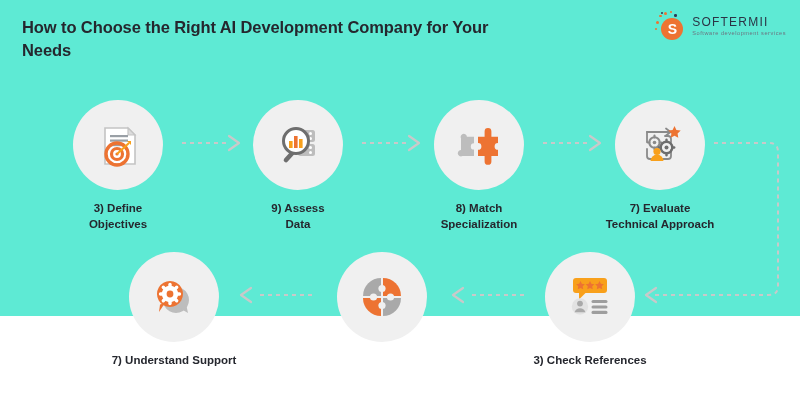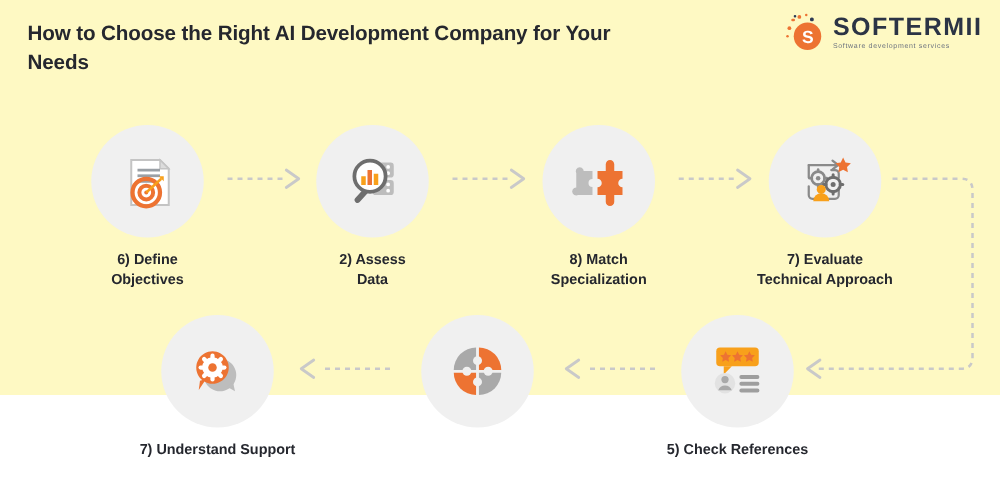--- a/index.html
+++ b/index.html
@@ -2,21 +2,21 @@
 <html><head>
 <meta charset="utf-8">
 <style>
   * { margin:0; padding:0; box-sizing:border-box; }
   html, body {
     width:800px; height:400px;
     background:#ffffff;
     font-family:"Liberation Sans", sans-serif;
     overflow:hidden;
   }
-  #canvas { position:relative; width:800px; height:316px; background:#fef9c3; }
+  #canvas { position:relative; width:800px; height:316px; background:#5eead4; }
 
   
   .title {
     position:absolute; left:22px; top:16px; width:470px;
     font-size:16.5px; font-weight:bold; line-height:1.42;
     color:#25272e; letter-spacing:-0.1px;
   }
 
   .logo { position:absolute; right:14px; top:10px; height:32px;
           display:flex; align-items:center; gap:7px; }
@@ -31,21 +31,21 @@
   .dot { position:absolute; border-radius:50%; background:#ED7332; }
   .d1{left:1px; top:10px; width:3px; height:3px;}
   .d2{left:4px; top:4px; width:2.4px; height:2.4px;}
   .d3{left:9px; top:1px; width:3px; height:3px;}
   .d4{left:15px; top:0px; width:2px; height:2px;}
   .d5{left:0px; top:17px; width:2px; height:2px;}
   .d6{left:19px; top:3px; width:2.6px; height:2.6px; background:#2e3b55;}
   .d7{left:6px; top:1px; width:1.8px; height:1.8px; background:#2e3b55;}
   .logo-text { display:flex; flex-direction:column; justify-content:center; }
   .logo-name {
-    font-size:20px; font-weight:bold; color:#2b3445;
+    font-size:12px; font-weight:normal; color:#2b3445;
     letter-spacing:1.2px; line-height:1.05;
   }
   .logo-tag {
     font-size:5.6px; color:#6c737f; letter-spacing:0.55px;
     margin-top:2px; line-height:1;
   }
 
   
   .node { position:absolute; width:150px; text-align:center; }
   .bubble {
@@ -143,21 +143,21 @@
         <rect x="18" y="20.5" width="18" height="2.2" fill="#9AA0A6"></rect>
         <rect x="18" y="25" width="13" height="2.2" fill="#9AA0A6"></rect>
         <circle cx="25" cy="35" r="11" fill="none" stroke="#ED7332" stroke-width="3.4"></circle>
         <circle cx="25" cy="35" r="5.5" fill="none" stroke="#ED7332" stroke-width="3.2"></circle>
         <circle cx="25" cy="35" r="1.6" fill="#ED7332"></circle>
         <line x1="25" y1="35" x2="37" y2="24" stroke="#F8A01B" stroke-width="2"></line>
         <path d="M35 22 L39 22 L39 26 Z" fill="#F8A01B"></path>
       </svg>
       </span>
     </div>
-    <div class="node-label">6) Define
+    <div class="node-label">3) Define
 Objectives</div>
   </div>
 
   <div class="node" style="left:223px; top:100px;">
     <div class="bubble">
       <span>
       <svg width="52" height="52" viewBox="0 0 52 52">
         <rect x="26" y="11" width="17" height="12" rx="2.5" fill="#BDBDBD"></rect>
         <circle cx="38.5" cy="14.5" r="1.5" fill="#ffffff"></circle>
         <circle cx="38.5" cy="19.5" r="1.5" fill="#ffffff"></circle>
@@ -165,21 +165,21 @@
         <circle cx="38.5" cy="28.5" r="1.5" fill="#ffffff"></circle>
         <circle cx="38.5" cy="33.5" r="1.5" fill="#ffffff"></circle>
         <line x1="24" y1="30" x2="14" y2="41" stroke="#6E6E6E" stroke-width="4.6" stroke-linecap="round"></line>
         <circle cx="24" cy="22" r="12.5" fill="#ffffff" stroke="#6E6E6E" stroke-width="3"></circle>
         <rect x="17" y="22" width="3.6" height="7" fill="#F8A01B"></rect>
         <rect x="22" y="17" width="3.6" height="12" fill="#ED7332"></rect>
         <rect x="27" y="20" width="3.6" height="9" fill="#F8A01B"></rect>
       </svg>
       </span>
     </div>
-    <div class="node-label">2) Assess
+    <div class="node-label">9) Assess
 Data</div>
   </div>
 
   <div class="node" style="left:404px; top:100px;">
     <div class="bubble">
       <span>
       <svg width="52" height="52" viewBox="0 0 52 52">
         <path d="M8 18 h6 a3.2 3.2 0 1 1 0 -0.1 h0 v-0.1 h7 v6.4 a3.2 3.2 0 1 0 0 6.4 v6.4 h-13 v-6 a3.2 3.2 0 1 1 -0.1 0 h0.1 z" fill="#BDBDBD"></path>
         <path d="M25 17.8 h6.6 v-5.4 a3.4 3.4 0 1 1 6.8 0 v5.4 h6.6 v6.2 a3.4 3.4 0 1 0 0 6.8 v6.2 h-6.6 v5.4 a3.4 3.4 0 1 1 -6.8 0 v-5.4 h-6.6 v-6.2 a3.4 3.4 0 1 0 0 -6.8 z" fill="#ED7332"></path>
       </svg>
@@ -242,21 +242,21 @@
         </g>
         <circle cx="17" cy="36.5" r="8.2" fill="#E2E2E2"></circle>
         <circle cx="17" cy="33.6" r="2.9" fill="#A9A9A9"></circle>
         <path d="M11.6 42.2 a5.7 5.7 0 0 1 10.8 0 z" fill="#A9A9A9"></path>
         <rect x="28.5" y="30" width="16" height="3.1" rx="1.5" fill="#9E9E9E"></rect>
         <rect x="28.5" y="35.4" width="16" height="3.1" rx="1.5" fill="#9E9E9E"></rect>
         <rect x="28.5" y="40.8" width="16" height="3.1" rx="1.5" fill="#9E9E9E"></rect>
       </svg>
       </span>
     </div>
-    <div class="node-label wide">5) Check References</div>
+    <div class="node-label wide">3) Check References</div>
   </div>
 
   <div class="node" style="left:307px; top:252px;">
     <div class="bubble">
       <span>
       <svg width="52" height="52" viewBox="0 0 52 52">
         <path d="M25 25 L25 7 A18 18 0 0 0 7 25 Z" fill="#A9A9A9"></path>
         <path d="M27 25 L27 7 A18 18 0 0 1 45 25 Z" fill="#ED7332"></path>
         <path d="M25 27 L25 45 A18 18 0 0 1 7 27 Z" fill="#ED7332"></path>
         <path d="M27 27 L27 45 A18 18 0 0 0 45 27 Z" fill="#A9A9A9"></path>

